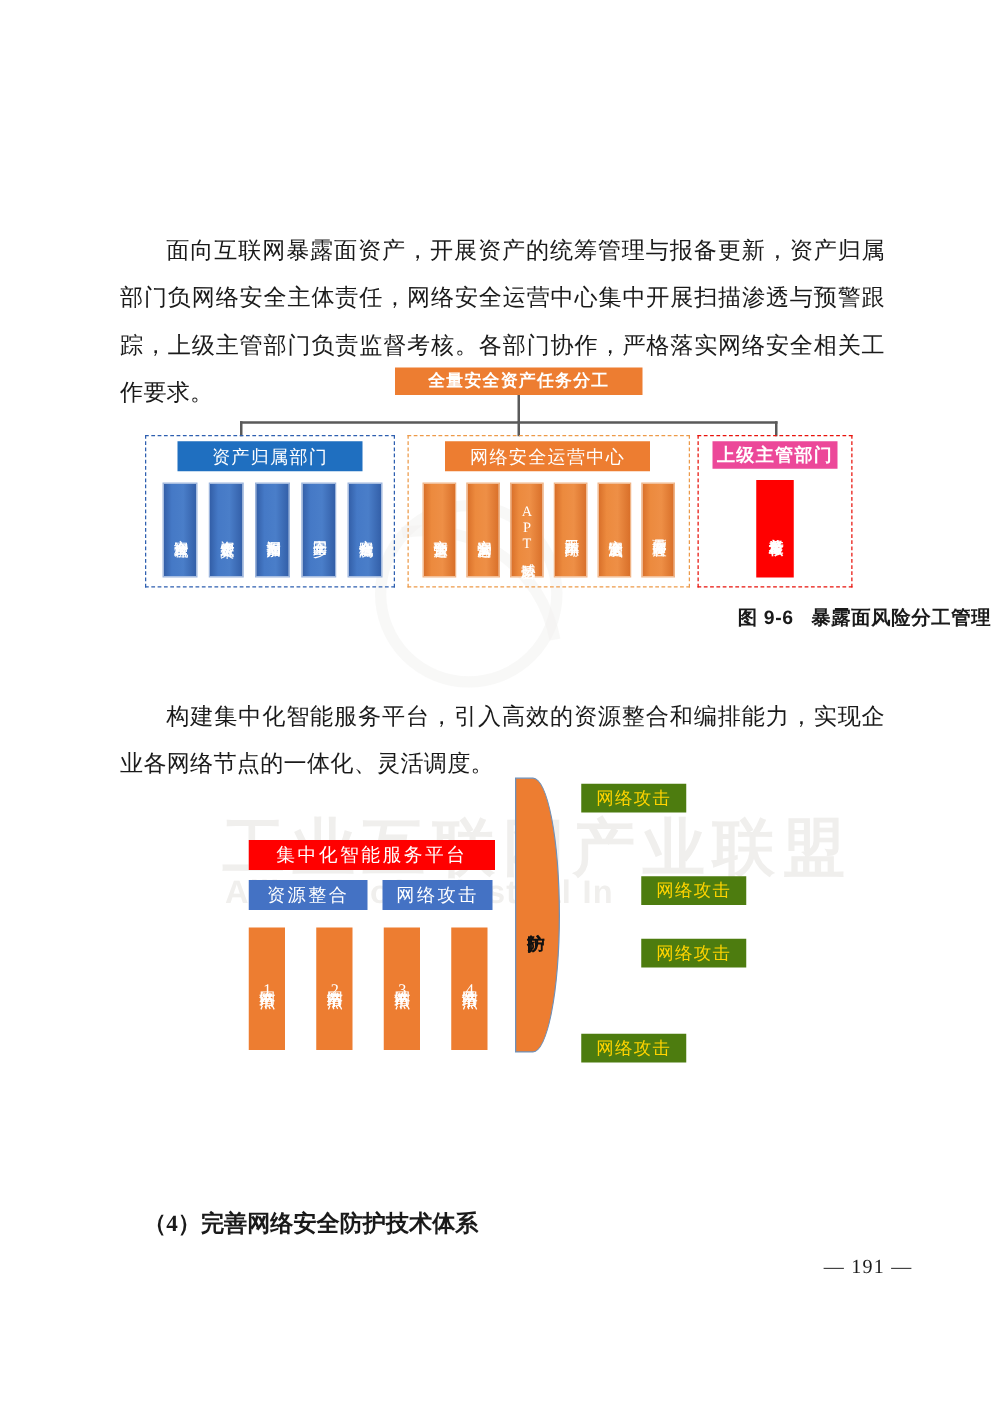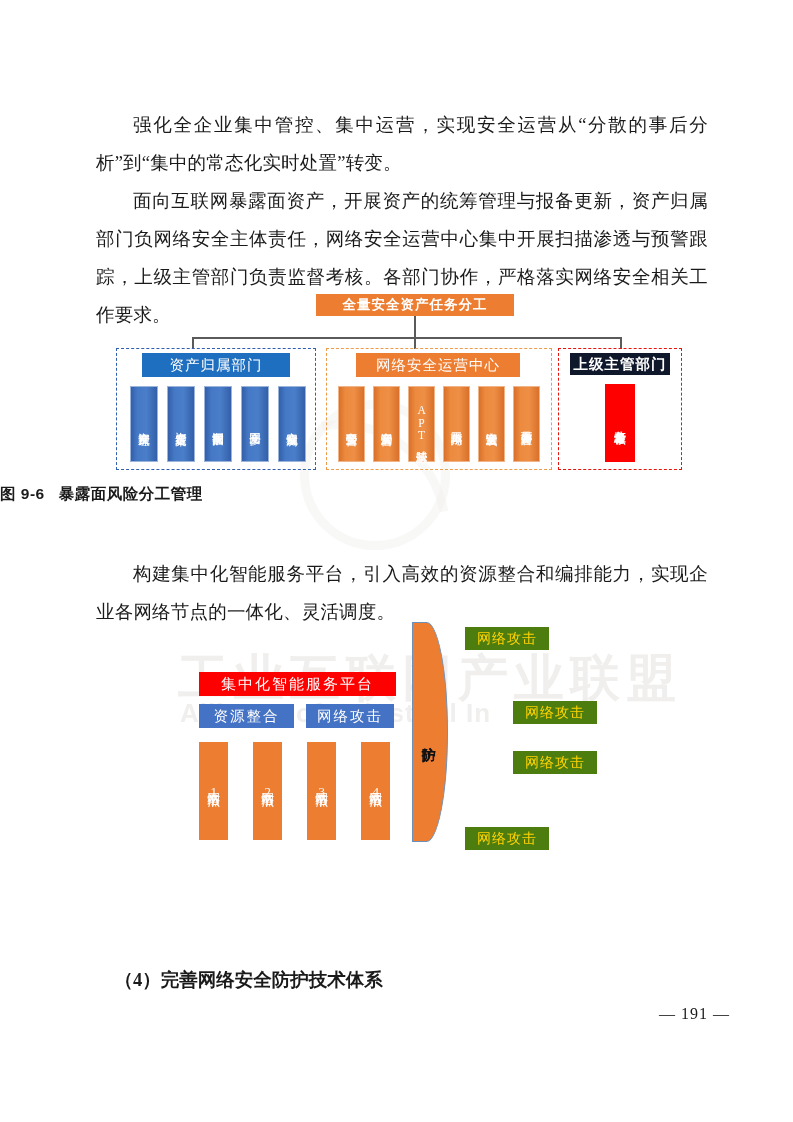--- a/index.html
+++ b/index.html
@@ -84,21 +84,21 @@
     line-height: 34px;
     font-weight: bold;
     text-indent: 1em;
     font-family: "Liberation Serif", "DejaVu Serif", serif;
   }
 
   .fig-caption {
     position: absolute;
     width: 793px;
     left: 0;
-    text-align: left;
+    text-align: right;
     font-size: 15.5px;
     font-weight: bold;
     font-family: "Liberation Sans", "DejaVu Sans", sans-serif;
     letter-spacing: 0.5px;
   }
   .fig-caption .capgap { display: inline-block; width: 14px; }
 
   .page-number {
     position: absolute;
     left: 0;
@@ -147,21 +147,21 @@
     position: absolute;
     display: flex; align-items: center; justify-content: center;
     color: #ffffff;
     font-family: "Liberation Serif", "DejaVu Serif", serif;
     font-size: 14.5px;
     letter-spacing: 1px;
     white-space: nowrap;
   }
   .grp-blue .grp-head { background: #1F6FC0; }
   .grp-orange .grp-head { background: #ED7D31; }
-  .grp-red .grp-head { background: #0f172a; font-weight: bold; }
+  .grp-red .grp-head { background: #ec4899; font-weight: bold; }
 
   .vcell {
     position: absolute;
     writing-mode: vertical-rl;
     text-orientation: upright;
     display: flex;
     align-items: center;
     justify-content: center;
     color: #ffffff;
     font-family: "Liberation Serif", "DejaVu Serif", serif;
@@ -252,21 +252,20 @@
   <div class="wm-circle" style="left:300px; top:400px;">
     <div class="wm-ring" style="left:0; top:0; width:150px; height:150px;"></div>
   </div>
   <div class="wm-circle" style="left:230px; top:420px;">
     <div class="wm-swoosh" style="left:0; top:0; width:220px; height:220px;"></div>
   </div>
 
   <div class="wm-text wm-cn" style="left:178px; top:645px;">工业互联网产业联盟</div>
   <div class="wm-text wm-en" style="left:180px; top:698px;">Alliance of Industrial In</div>
 
-  <div class="para indent" style="top:106px;">强化全企业集中管控、集中运营，实现安全运营从“分散的事后分析”到“集中的常态化实时处置”转变。</div>
 
   <div class="para indent" style="top:182px;">面向互联网暴露面资产，开展资产的统筹管理与报备更新，资产归属部门负网络安全主体责任，网络安全运营中心集中开展扫描渗透与预警跟踪，上级主管部门负责监督考核。各部门协作，严格落实网络安全相关工作要求。</div>
 
   <div class="fig1">
 
     <div class="f1-title">全量安全资产任务分工</div>
 
     <div class="conn" style="left:414px; top:316px; width:1.6px; height:22px;"></div>
     <div class="conn" style="left:192px; top:337px; width:430px; height:1.6px;"></div>
     <div class="conn" style="left:192px; top:337px; width:1.6px; height:12px;"></div>

